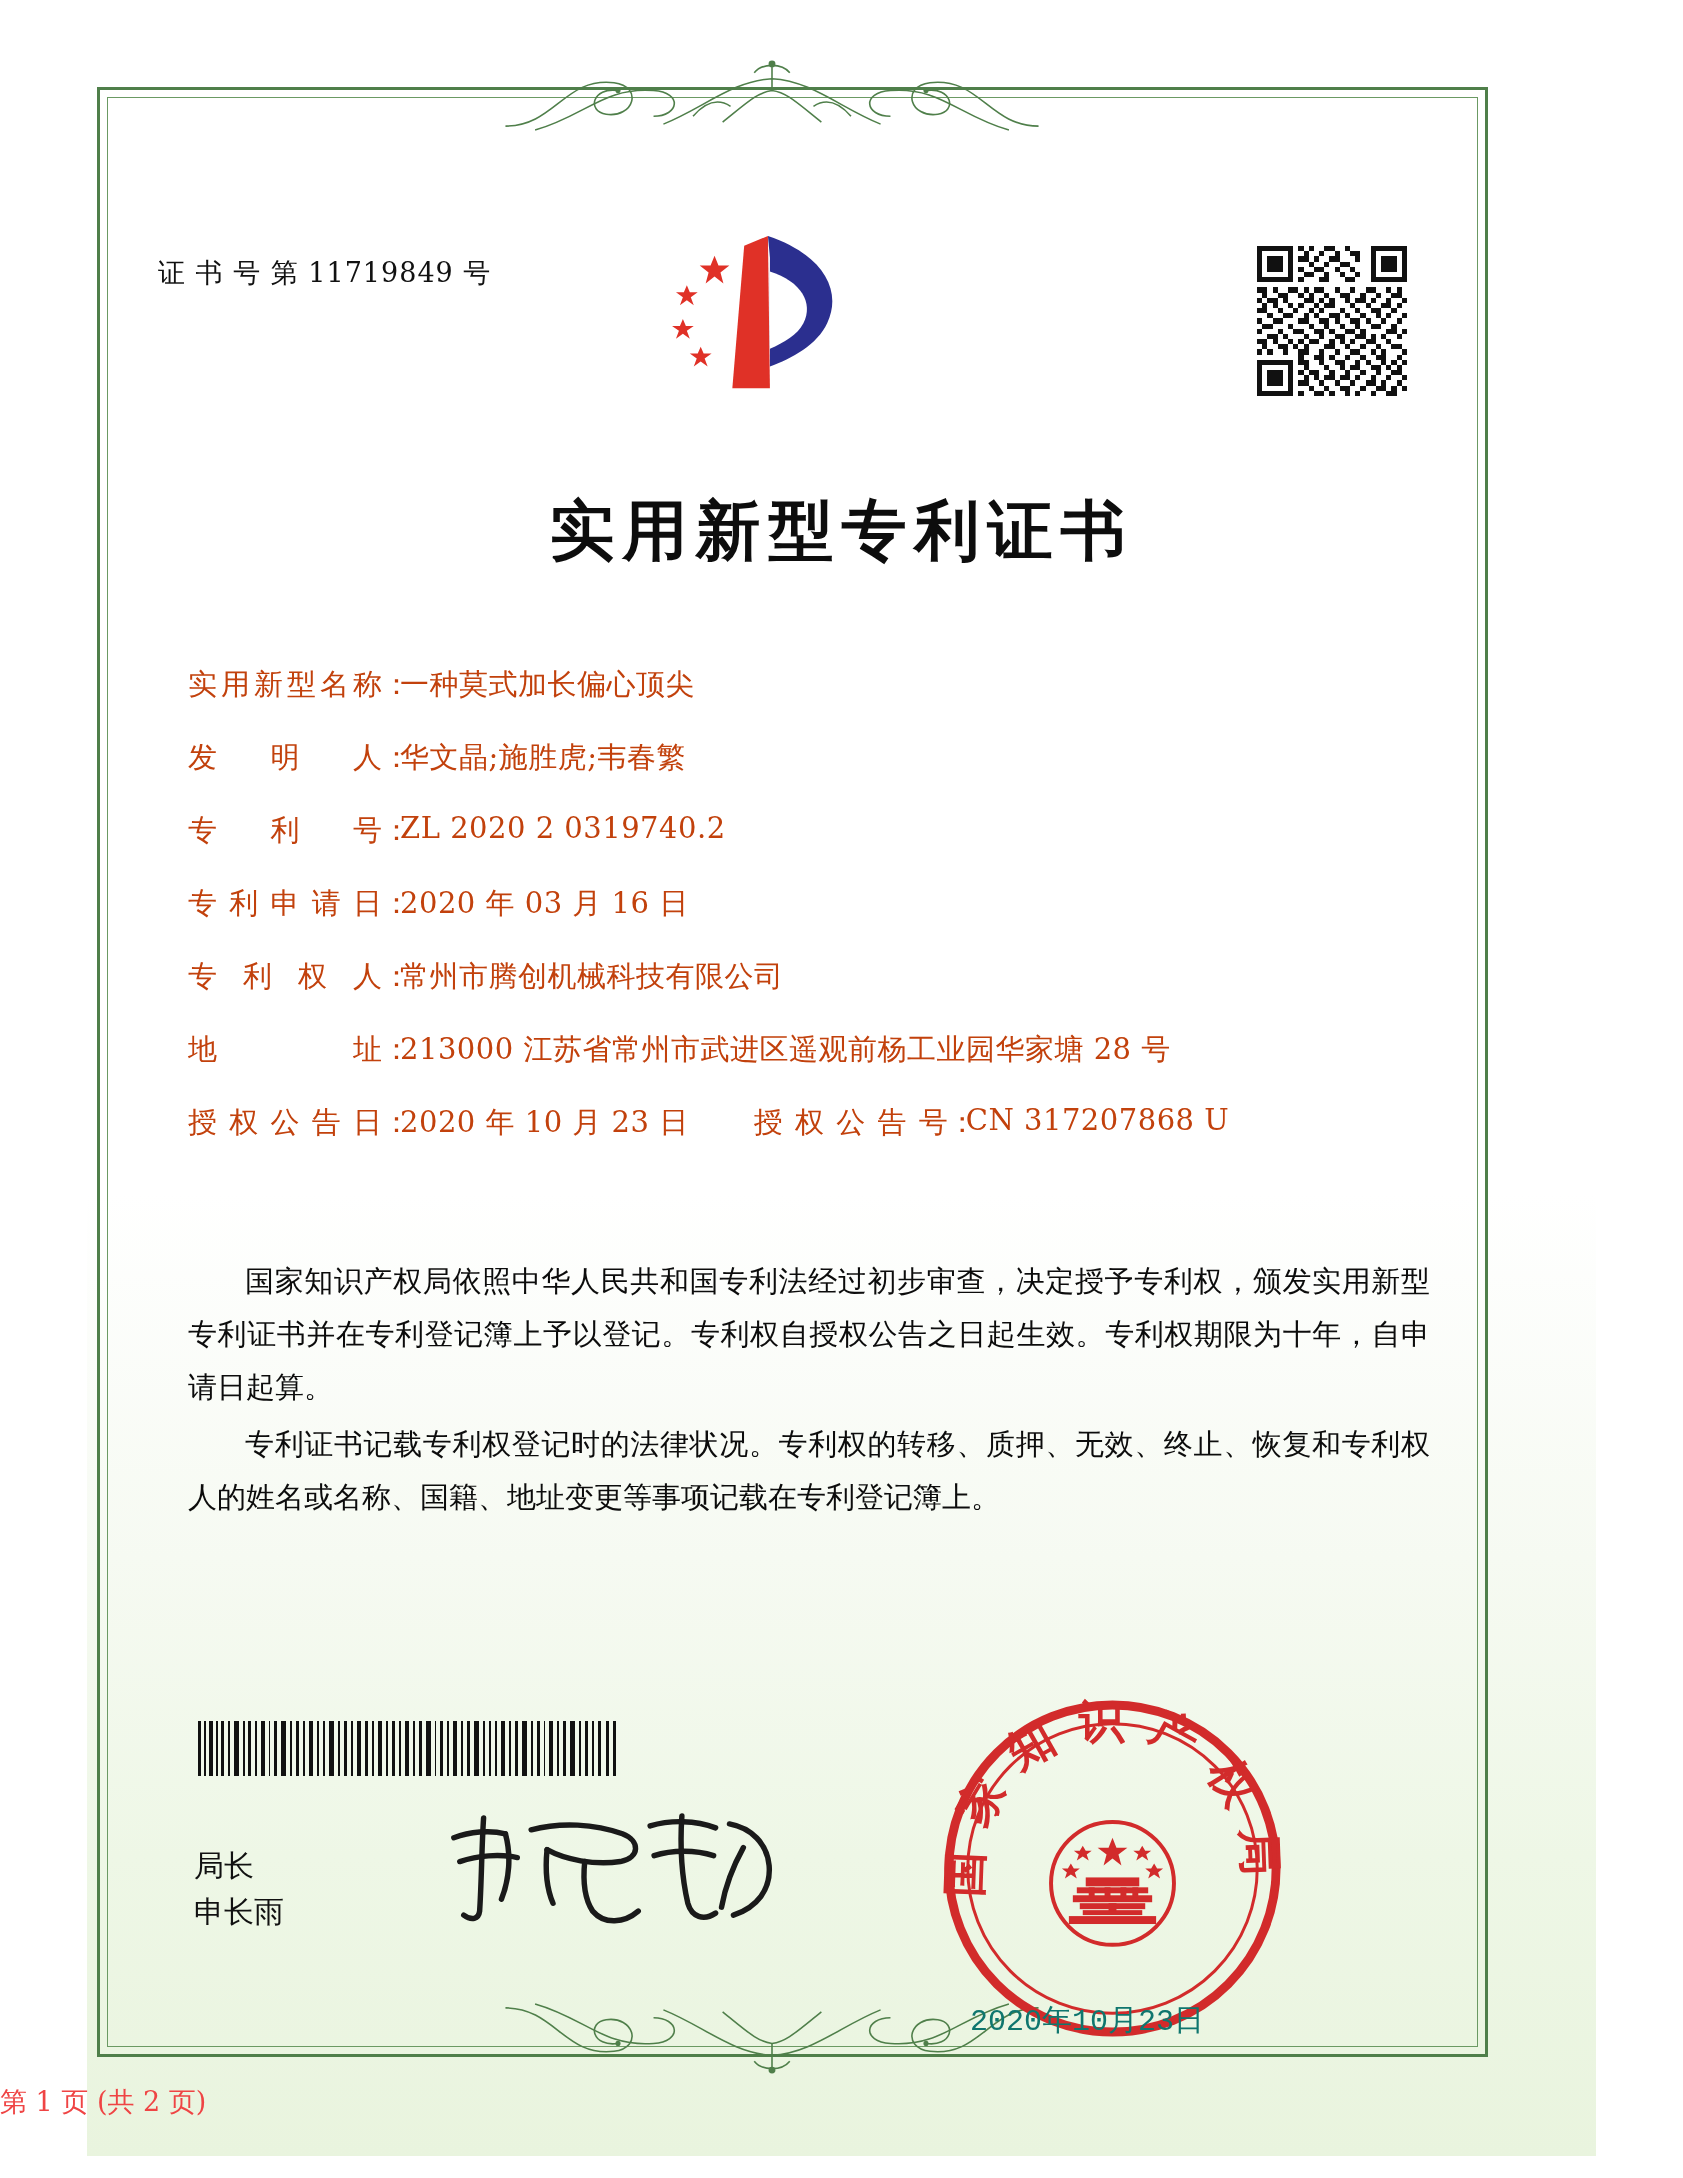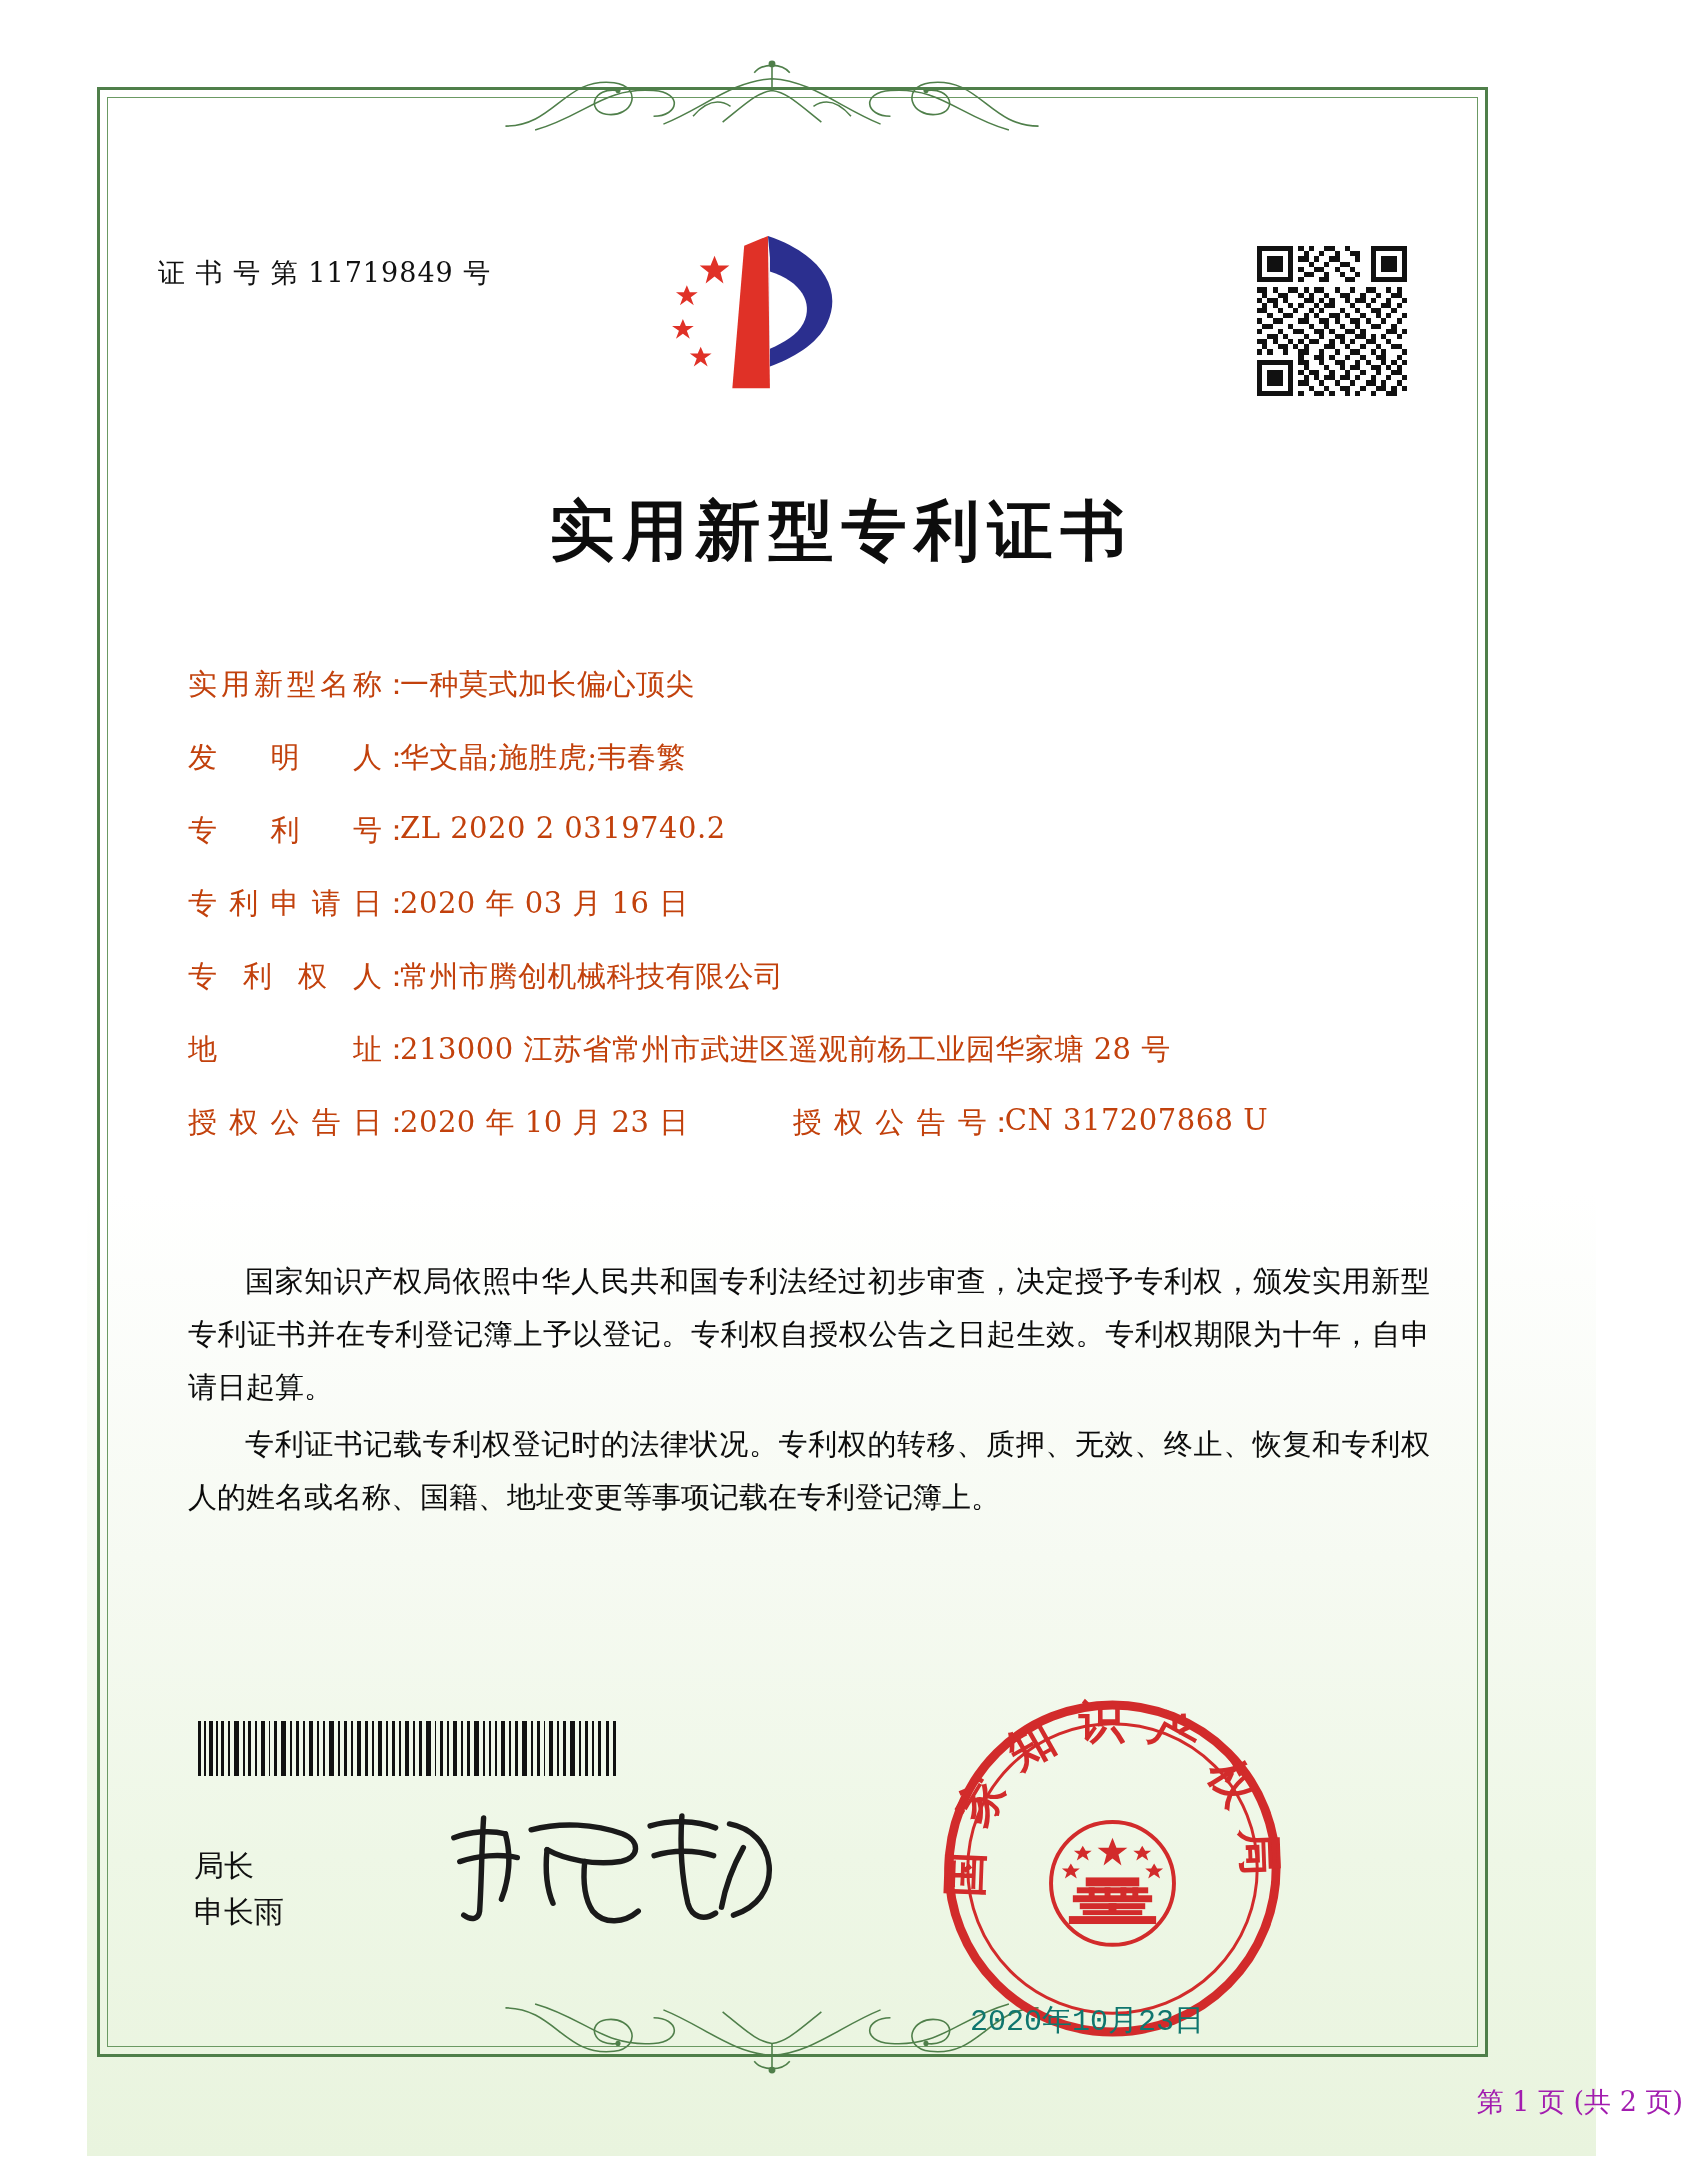--- a/index.html
+++ b/index.html
@@ -123,21 +123,21 @@
     letter-spacing: 0.5px;
   }
   .frow-two .fvalue {
     margin-right: 0;
   }
   .second-label {
     display: inline-block;
     width: 194px;
     text-align: justify;
     text-align-last: justify;
-    margin-left: 104px;
+    margin-left: 65px;
     vertical-align: top;
     font-family: Liberation Mono, monospace;
   }
 
   
   .paras {
     position: absolute;
     left: 188px; top: 1255px;
     width: 1242px;
     font-size: 29px;
@@ -183,23 +183,23 @@
     color: #0f766e;
     font-family: Liberation Mono, monospace;
     white-space: nowrap;
   }
 
   
   .footer {
     position: absolute;
     left: 0; top: 2084px;
     width: 1683px;
-    text-align: right;
+    text-align: left;
     font-size: 27px;
-    color: #a21caf;
+    color: #ef4444;
     font-family: "DejaVu Serif", serif;
   }
 </style>
 </head>
 <body>
 
 <div class="page">
   <div class="sheet"></div>
 
   <div class="border-outer"></div>

